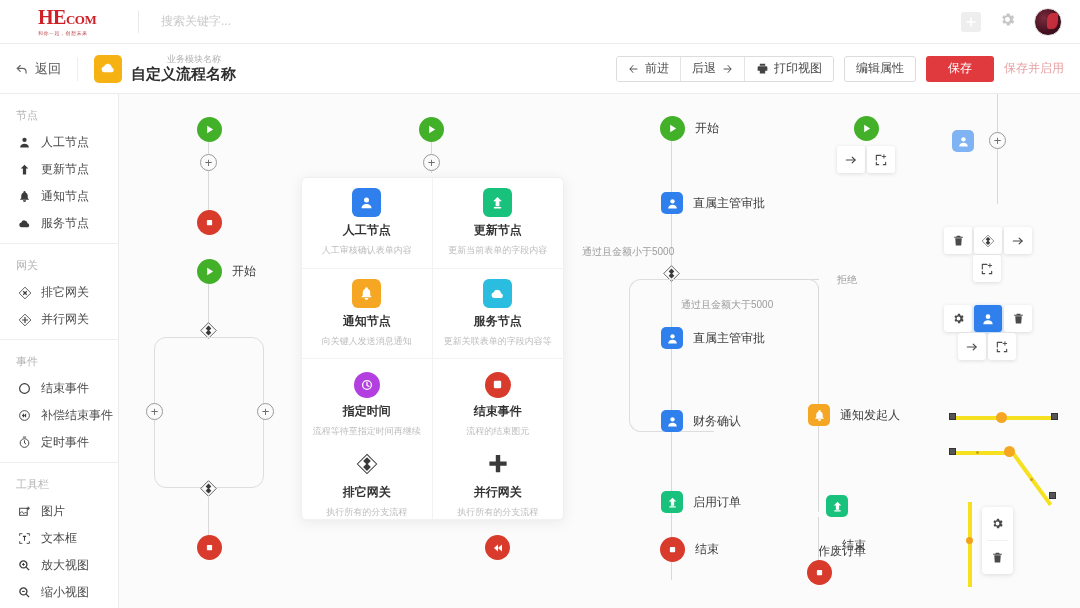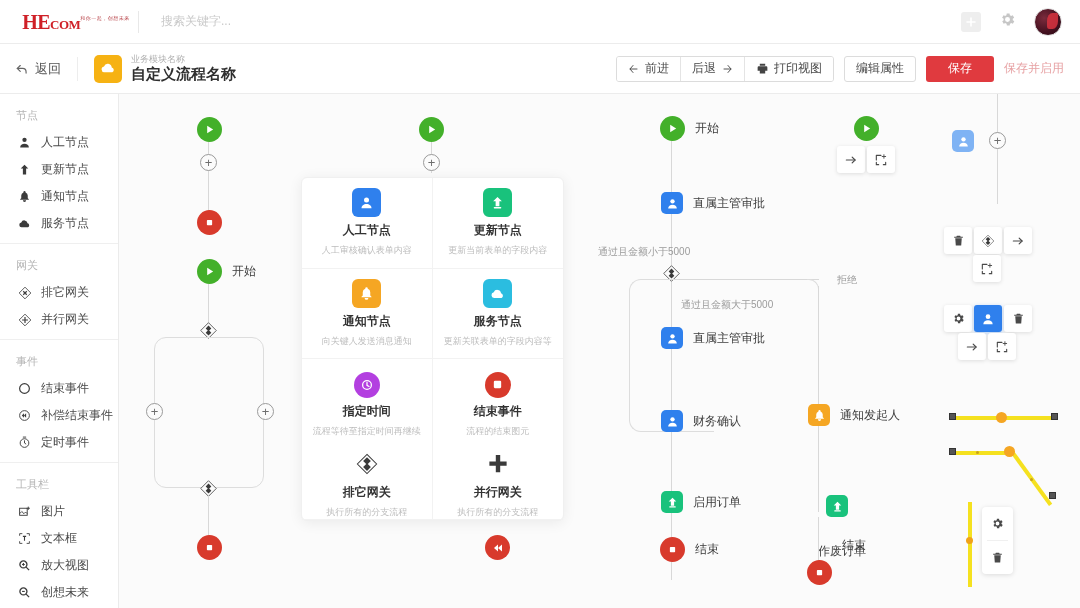--- a/index.html
+++ b/index.html
@@ -10,21 +10,21 @@
     overflow: hidden;
   }
   #app { position: relative; width: 1080px; height: 608px; background: #fff; }
 
   
   .topbar {
     position: absolute; left: 0; top: 0; width: 1080px; height: 44px;
     background: #fff; border-bottom: 1px solid #ececec;
     display: flex; align-items: center;
   }
-  .logo-wrap { width: 130px; padding-left: 22px; display: flex; flex-direction: row; justify-content: center; }
+  .logo-wrap { width: 130px; padding-left: 38px; display: flex; flex-direction: column; justify-content: center; }
   .logo-main { font-size: 20px; font-weight: bold; color: #cf2027; letter-spacing: -0.5px; line-height: 1; font-family: "Liberation Serif", serif; }
   .logo-main .small { font-size: 13px; }
   .logo-sub { font-size: 5px; color: #b9474c; margin-top: 3px; letter-spacing: 0.5px; }
   .hdr-divider { width: 1px; height: 22px; background: #e8e8e8; margin: 0 22px 0 8px; }
   .search-ph { font-size: 12px; color: #c9c9c9; }
   .topbar-right { margin-left: auto; display: flex; align-items: center; gap: 18px; padding-right: 18px; }
   .plus-btn {
     width: 20px; height: 20px; background: #eeeeee; border-radius: 3px;
     display: flex; align-items: center; justify-content: center;
     color: #fff; font-size: 15px; line-height: 1;
@@ -47,21 +47,21 @@
     background: #fff; border-bottom: 1px solid #ececec;
     display: flex; align-items: center;
   }
   .back-btn { display: flex; align-items: center; gap: 6px; padding-left: 15px; color: #555; font-size: 13px; }
   .sub-divider { width: 1px; height: 24px; background: #ededed; margin: 0 16px; }
   .mod-icon {
     width: 28px; height: 28px; border-radius: 5px; background: #f6b213;
     display: flex; align-items: center; justify-content: center; margin-right: 9px;
   }
   .mod-texts { display: flex; flex-direction: column; justify-content: center; }
-  .mod-sub { font-size: 9px; color: #b0b0b0; line-height: 1.2; }
+  .mod-sub { font-size: 9px; color: #b0b0b0; line-height: 1.2; margin-left: 36px; }
   .mod-title { font-size: 15px; color: #2f2f2f; font-weight: bold; line-height: 1.25; }
 
   .toolbar { margin-left: auto; display: flex; align-items: center; padding-right: 16px; gap: 10px; }
   .btn-group { display: flex; border: 1px solid #dcdcdc; border-radius: 3px; overflow: hidden; height: 26px; }
   .tb-btn {
     display: flex; align-items: center; gap: 5px; padding: 0 11px;
     font-size: 12px; color: #4a4a4a; background: #fff; height: 100%;
     border-right: 1px solid #e4e4e4;
   }
   .tb-btn:last-child { border-right: none; }
@@ -388,21 +388,21 @@
         <span>放大视图</span>
       </div>
       <div class="side-item">
         <span class="side-ic">
             <svg width="13" height="13" viewBox="0 0 24 24" fill="none" stroke="#3b3b3b" stroke-width="2.4">
               <circle cx="10" cy="10" r="6.5"></circle>
               <path d="M15 15l5.5 5.5"></path>
               <path d="M7.5 10h5" stroke-width="2"></path>
             </svg>
           </span>
-        <span>创想未来</span>
+        <span>缩小视图</span>
       </div>
       <div class="side-item">
         
         
       </div>
     </div>
   </div>
 
   <div class="canvas">
 
@@ -573,21 +573,21 @@
       <div class="sq blue">
           <svg width="13" height="13" viewBox="0 0 24 24" fill="#fff">
             <circle cx="12" cy="8" r="4"></circle>
             <path d="M4 21c0-4.2 3.6-6.8 8-6.8s8 2.6 8 6.8z"></path>
           </svg>
         </div>
       <span class="node-label">直属主管审批</span>
     </div>
     <div class="vline" style="left:552px; top:120px; height:60px;"></div>
 
-    <div class="edge-label" style="left:463px; top:151px;margin-left:16px;">通过且金额小于5000</div>
+    <div class="edge-label" style="left:463px; top:151px;">通过且金额小于5000</div>
     <div class="gw-diamond" style="left:544px; top:171px;">
       <svg width="17" height="17" viewBox="0 0 24 24">
           <path d="M12 1l11 11-11 11L1 12z" fill="#fbfbfb" stroke="#4a4a4a" stroke-width="1.2"></path>
           <path d="M12 5l4 4-4 4-4-4z" fill="#3a3a3a"></path>
           <path d="M12 11l4 4-4 4-4-4z" fill="#3a3a3a"></path>
         </svg>
     </div>
 
     <div class="round-box" style="left:510px; top:185px; width:85px; height:153px; border-right:none; border-top-right-radius:0; border-bottom-right-radius:0;"></div>
 

